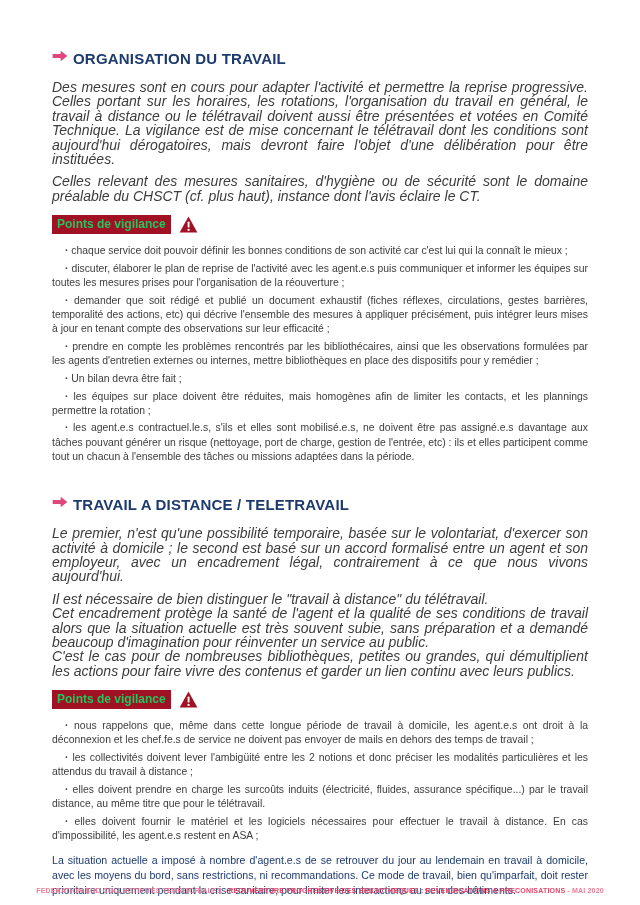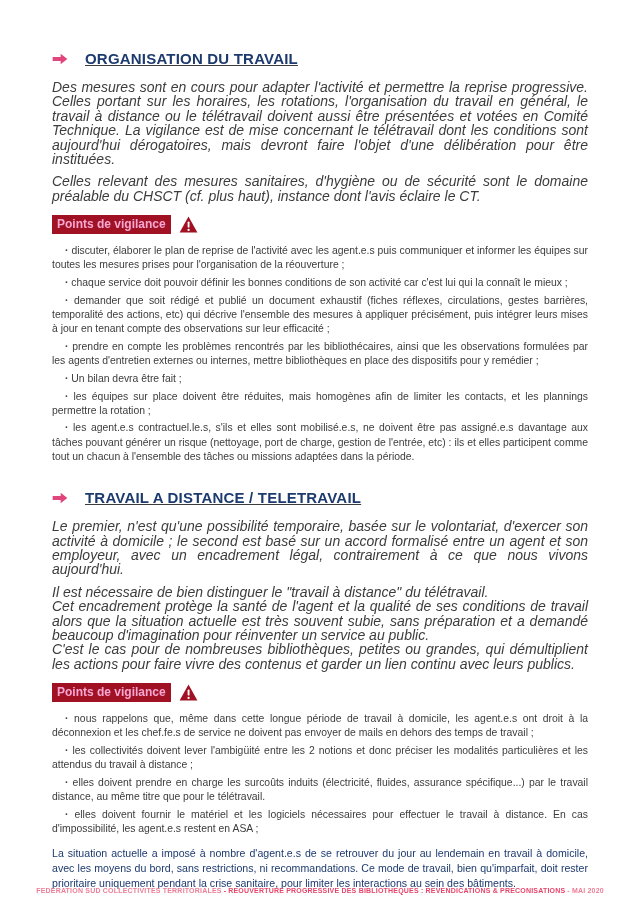--- a/index.html
+++ b/index.html
@@ -10,60 +10,59 @@
     overflow: hidden;
     font-family: "Liberation Sans", sans-serif;
     color: #3c3c3c;
   }
   .page {
     position: absolute; inset: 0;
     padding: 50px 52px 0 52px;
   }
   
   .sec-head {
-    display: flex; align-items: center; gap: 17px;
+    display: flex; align-items: flex-start; gap: 5px;
     margin-bottom: 13px;
-    text-decoration: underline;
   }
   .arrow-ico { display: inline-flex; flex: 0 0 auto; }
   .sec-title {
     font-size: 15px; font-weight: bold;
     color: #1d3a6e; letter-spacing: 0.2px;
   }
   
   .para {
     font-size: 14px; line-height: 14.4px;
     text-align: justify;
     font-style: italic;
     color: #3c3c3c;
   }
   .mb8 { margin-bottom: 8px; }
   
   .vigilance-row {
     display: flex; align-items: center; gap: 8px;
     margin: 12px 0 10px 0;
   }
   .vigilance-label {
-    background: #9f1123; color: #f9a8d4;
+    background: #9f1123; color: #22c55e;
     font-weight: bold; font-size: 12px;
     padding: 2px 5px 3px 5px;
     line-height: 14px;
   }
   .warn-ico { display: inline-flex; flex: 0 0 auto; }
   
   .bullets { margin-bottom: 2px; }
   .bullet {
     font-size: 10.4px; line-height: 14.2px;
     text-align: justify;
     text-indent: 13px;
     margin-bottom: 3.5px;
     color: #3c3c3c;
   }
   .bullet .dot { font-weight: bold; }
-  .sec2 { margin-top: 25px; }
+  .sec2 { margin-top: 32px; }
   
   .conclusion {
     font-size: 10.6px; line-height: 14.8px;
     font-weight: normal; text-align: justify;
     color: #1d3a6e;
     margin-top: 10px;
   }
   
   .footer {
     position: absolute; left: 0; right: 0; bottom: 11px;
@@ -98,22 +97,22 @@
       <span class="warn-ico">
         <svg width="19" height="17" viewBox="0 0 24 22" aria-hidden="true">
           <path d="M12 0.5 L23.5 21.5 L0.5 21.5 Z" fill="#9f1123"></path>
           <rect x="10.9" y="7" width="2.4" height="8" rx="1.1" fill="#ffffff"></rect>
           <circle cx="12.1" cy="18" r="1.5" fill="#ffffff"></circle>
         </svg>
       </span>
     </div>
 
     <div class="bullets">
+      <p class="bullet"><span class="dot">·</span> <span>chaque service doit pouvoir définir les bonnes conditions de son activité car c'est lui qui la connaît le mieux ;</span></p>
       <p class="bullet"><span class="dot">·</span> <span>discuter, élaborer le plan de reprise de l'activité avec les agent.e.s puis communiquer et informer les équipes sur toutes les mesures prises pour l'organisation de la réouverture ;</span></p>
-      <p class="bullet"><span class="dot">·</span> <span>chaque service doit pouvoir définir les bonnes conditions de son activité car c'est lui qui la connaît le mieux ;</span></p>
       <p class="bullet"><span class="dot">·</span> <span>demander que soit rédigé et publié un document exhaustif (fiches réflexes, circulations, gestes barrières, temporalité des actions, etc) qui décrive l'ensemble des mesures à appliquer précisément, puis intégrer leurs mises à jour en tenant compte des observations sur leur efficacité ;</span></p>
       <p class="bullet"><span class="dot">·</span> <span>prendre en compte les problèmes rencontrés par les bibliothécaires, ainsi que les observations formulées par les agents d'entretien externes ou internes, mettre bibliothèques en place des dispositifs pour y remédier ;</span></p>
       <p class="bullet"><span class="dot">·</span> <span>Un bilan devra être fait ;</span></p>
       <p class="bullet"><span class="dot">·</span> <span>les équipes sur place doivent être réduites, mais homogènes afin de limiter les contacts, et les plannings permettre la rotation ;</span></p>
       <p class="bullet"><span class="dot">·</span> <span>les agent.e.s contractuel.le.s, s'ils et elles sont mobilisé.e.s, ne doivent être pas assigné.e.s davantage aux tâches pouvant générer un risque (nettoyage, port de charge, gestion de l'entrée, etc) : ils et elles participent comme tout un chacun à l'ensemble des tâches ou missions adaptées dans la période.</span></p>
     </div>
   </section>
 
   <section class="sec2">
     <div class="sec-head">

